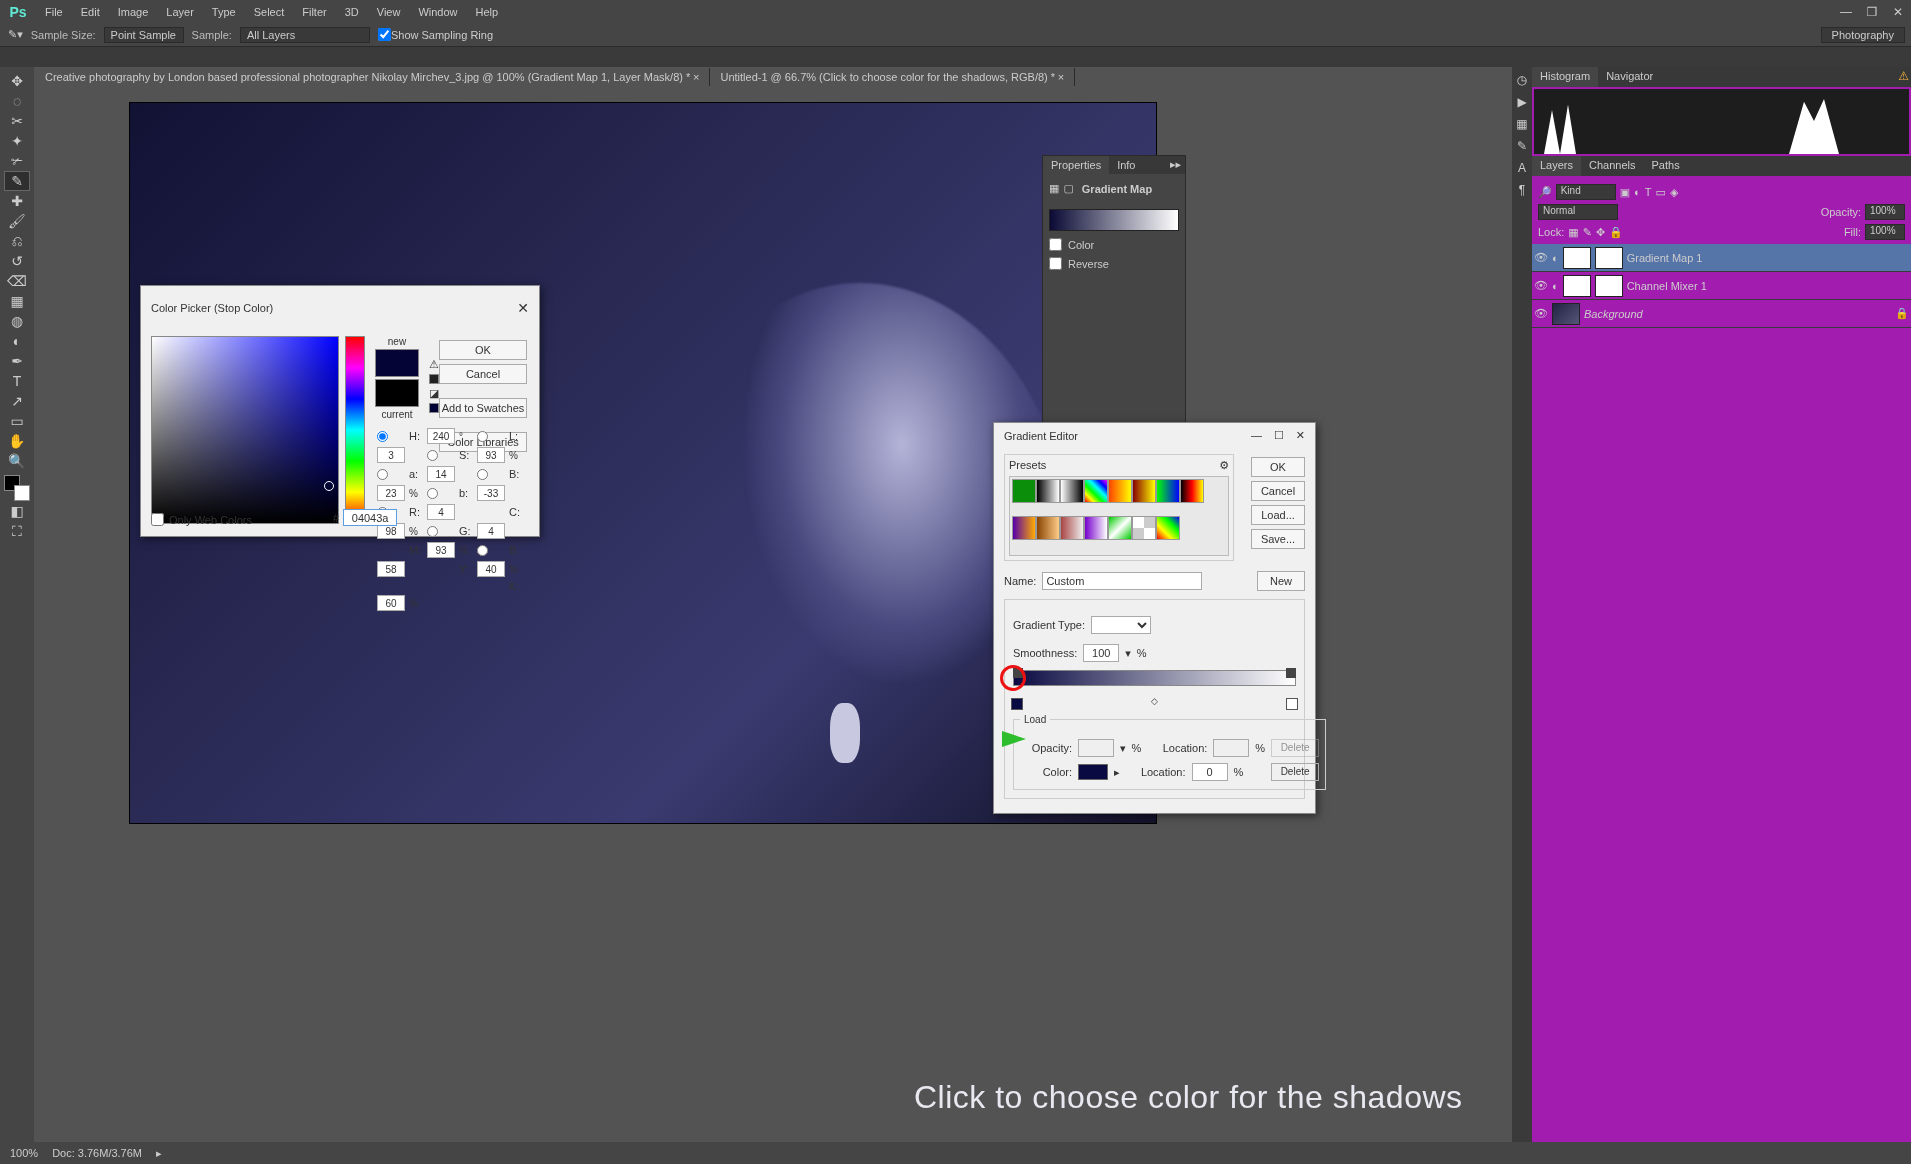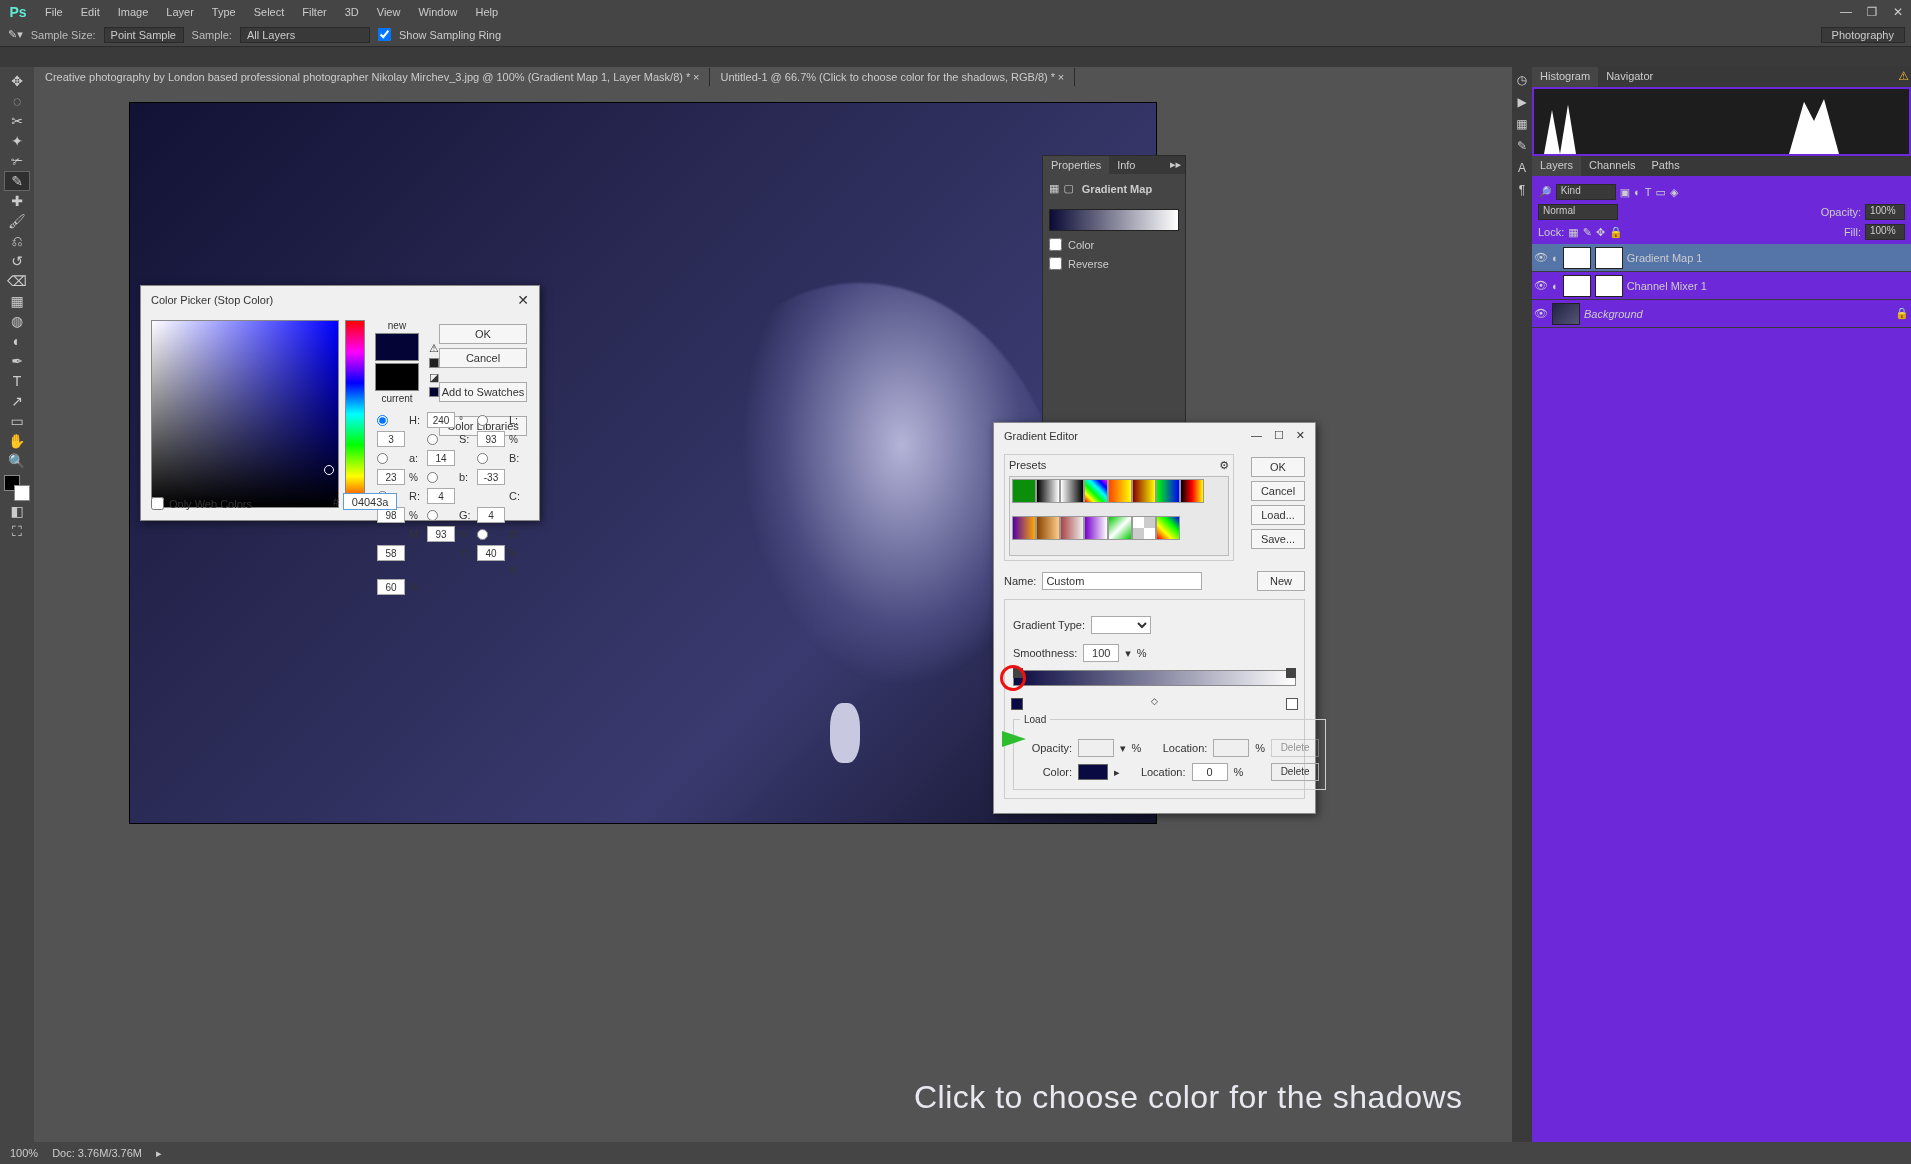--- a/index.html
+++ b/index.html
@@ -5,37 +5,37 @@
 * { margin:0; padding:0; box-sizing:border-box; font-family:Tahoma,Arial,sans-serif; font-size:11px; color:#ccc; }
 body { background:#535353; width:1911px; height:1164px; overflow:hidden; position:relative; }
 .menubar { height:23px; background:#454545; display:flex; align-items:center; padding-left:4px; }
 .logo { width:28px; height:20px; display:flex; align-items:center; justify-content:center; font-weight:bold; color:#5eead4; font-size:14px; margin-right:4px; }
 .menu-item { padding:4px 9px; cursor:default; }
 .win-ctrl { margin-left:auto; display:flex; }
 .win-btn { width:26px; height:20px; display:flex; align-items:center; justify-content:center; font-size:12px; }
 .optionsbar { height:24px; background:#454545; display:flex; align-items:center; padding-left:8px; gap:8px; border-bottom:1px solid #2a2a2a; }
 .opt-label { color:#bbb; }
 .drop { background:#393939; border:1px solid #2a2a2a; padding:1px 6px; min-width:80px; display:inline-block; }
-.chk { display:flex; align-items:center; gap:8px; }
+.chk { display:flex; align-items:center; gap:0; }
 .workspace-sel { margin-left:auto; margin-right:6px; background:#393939; border:1px solid #2a2a2a; padding:1px 10px; }
 .tabstrip { height:20px; background:#3a3a3a; display:flex; align-items:center; padding-left:35px; }
 .doc-tab { padding:3px 10px; font-size:10px; color:#ddd; background:#535353; border-right:1px solid #2a2a2a;margin-top:40px; }
 .doc-tab.inactive { color:#888; background:transparent; }
 .main { position:relative; height:calc(100% - 23px - 24px - 20px - 22px); display:flex; }
 .toolbox { width:34px; background:#454545; display:flex; flex-direction:column; align-items:center; padding-top:4px; }
 .tool { width:26px; height:20px; margin:0; display:flex; align-items:center; justify-content:center; font-size:14px; border:1px solid transparent; color:#ccc; }
 .tool.sel { background:#2f2f2f; border:1px solid #666; }
 .swatch-pair { position:relative; width:26px; height:26px; margin-top:4px; }
 .swatch-pair .fg { position:absolute; top:0; left:0; width:16px; height:16px; background:#000; border:1px solid #888; }
 .swatch-pair .bg { position:absolute; bottom:0; right:0; width:16px; height:16px; background:#fff; border:1px solid #888; }
 .canvas-wrap { flex:1; position:relative; overflow:hidden; }
 .canvas-img { position:absolute; left:96px; top:36px; width:1026px; height:720px; background:linear-gradient(135deg,#121235 0%,#2a2a55 40%,#3a3a70 70%,#12122a 100%); box-shadow:0 0 0 1px #000; overflow:hidden; }
 .figure { position:absolute; left:520px; top:180px; width:420px; height:540px; background:radial-gradient(ellipse 200px 300px at 60% 30%,#b4b4d8,#4a4a80 60%,transparent 80%); border-radius:60% 60% 30% 30%; filter:blur(1px); }
 .hand { position:absolute; left:700px; top:600px; width:30px; height:60px; background:#c8c8e0; border-radius:40%; }
-.right-panels { width:379px; background:#6d28d9; display:flex; flex-direction:column; }
+.right-panels { width:379px; background:#a21caf; display:flex; flex-direction:column; }
 .panel-tabs { display:flex; background:#383838; height:20px; font-size:10px; }
 .panel-tab { padding:3px 8px; }
 .panel-tab.active { background:#454545; }
 .histogram { height:65px; background:#1d1d1d; margin:2px; position:relative; }
 .histo-curve { position:absolute; bottom:0; left:10px; width:40px; height:55px; background:#fff; clip-path:polygon(0 100%,20% 20%,40% 100%,60% 10%,80% 100%,100% 100%); }
 .histo-curve2 { position:absolute; bottom:0; right:70px; width:50px; height:55px; background:#fff; clip-path:polygon(0 100%,30% 5%,50% 40%,70% 0,100% 100%); }
 .histo-warn { position:absolute; top:2px; right:2px; color:#ffba3a; font-size:12px; }
 .layer-row { display:flex; align-items:center; height:28px; border-bottom:1px solid #3a3a3a; padding:0 2px; gap:4px; }
 .layer-row.sel { background:#5574a8; }
 .lyr-thumb { width:28px; height:22px; background:#fff; border:1px solid #222; }
@@ -76,21 +76,21 @@
 .sr .lbl { width:52px; text-align:right; }
 .sr .sm-in { width:36px; height:18px; border:1px solid #aaa; text-align:center; }
 .sr .del { width:48px; height:18px; border:1px solid #aaa; text-align:center; line-height:16px; margin-left:auto; font-size:10px; }
 .color-chip { width:30px; height:16px; background:#0a0a42; border:1px solid #666; }
 
 .anno-circle { position:absolute; width:26px; height:26px; border:3px solid #e11; border-radius:50%; pointer-events:none; }
 .anno-arrow { position:absolute; width:0; height:0; border-top:8px solid transparent; border-bottom:8px solid transparent; border-left:24px solid #2dbd2d; }
 
 .cpdlg { position:absolute; left:140px; top:285px; width:400px; background:#f0f0f0; border:1px solid #888; box-shadow:2px 2px 8px rgba(0,0,0,0.5); color:#333; }
 .cpdlg * { color:#333; font-size:11px; }
-.cp-title { padding:6px 10px; display:flex; align-items:center;text-align:right; }
+.cp-title { padding:14px 10px; display:flex; align-items:center;text-align:right; }
 .cp-title .x { margin-left:auto; font-size:14px; }
 .cp-body { padding:6px 10px 12px; display:flex; gap:6px; position:relative; }
 .sv-sq { width:188px; height:188px; position:relative; background:linear-gradient(to top,#000,transparent),linear-gradient(to right,#fff,#0000ff); border:1px solid #888; }
 .sv-cursor { position:absolute; width:10px; height:10px; border:1px solid #fff; border-radius:50%; }
 .hue-col { width:20px; height:188px; background:linear-gradient(to bottom,#f00,#f0f,#00f,#0ff,#0f0,#ff0,#f00); border:1px solid #888; }
 .swatch-col { display:flex; flex-direction:column; gap:2px; margin-left:4px; }
 .sw-new { width:44px; height:28px; background:#040436; border:1px solid #888; }
 .sw-cur { width:44px; height:28px; background:#000; border:1px solid #888; }
 .sw-lbl { font-size:10px; text-align:center; }
 .cp-right { display:flex; flex-direction:column; gap:4px; position:absolute; right:12px; top:10px; }

